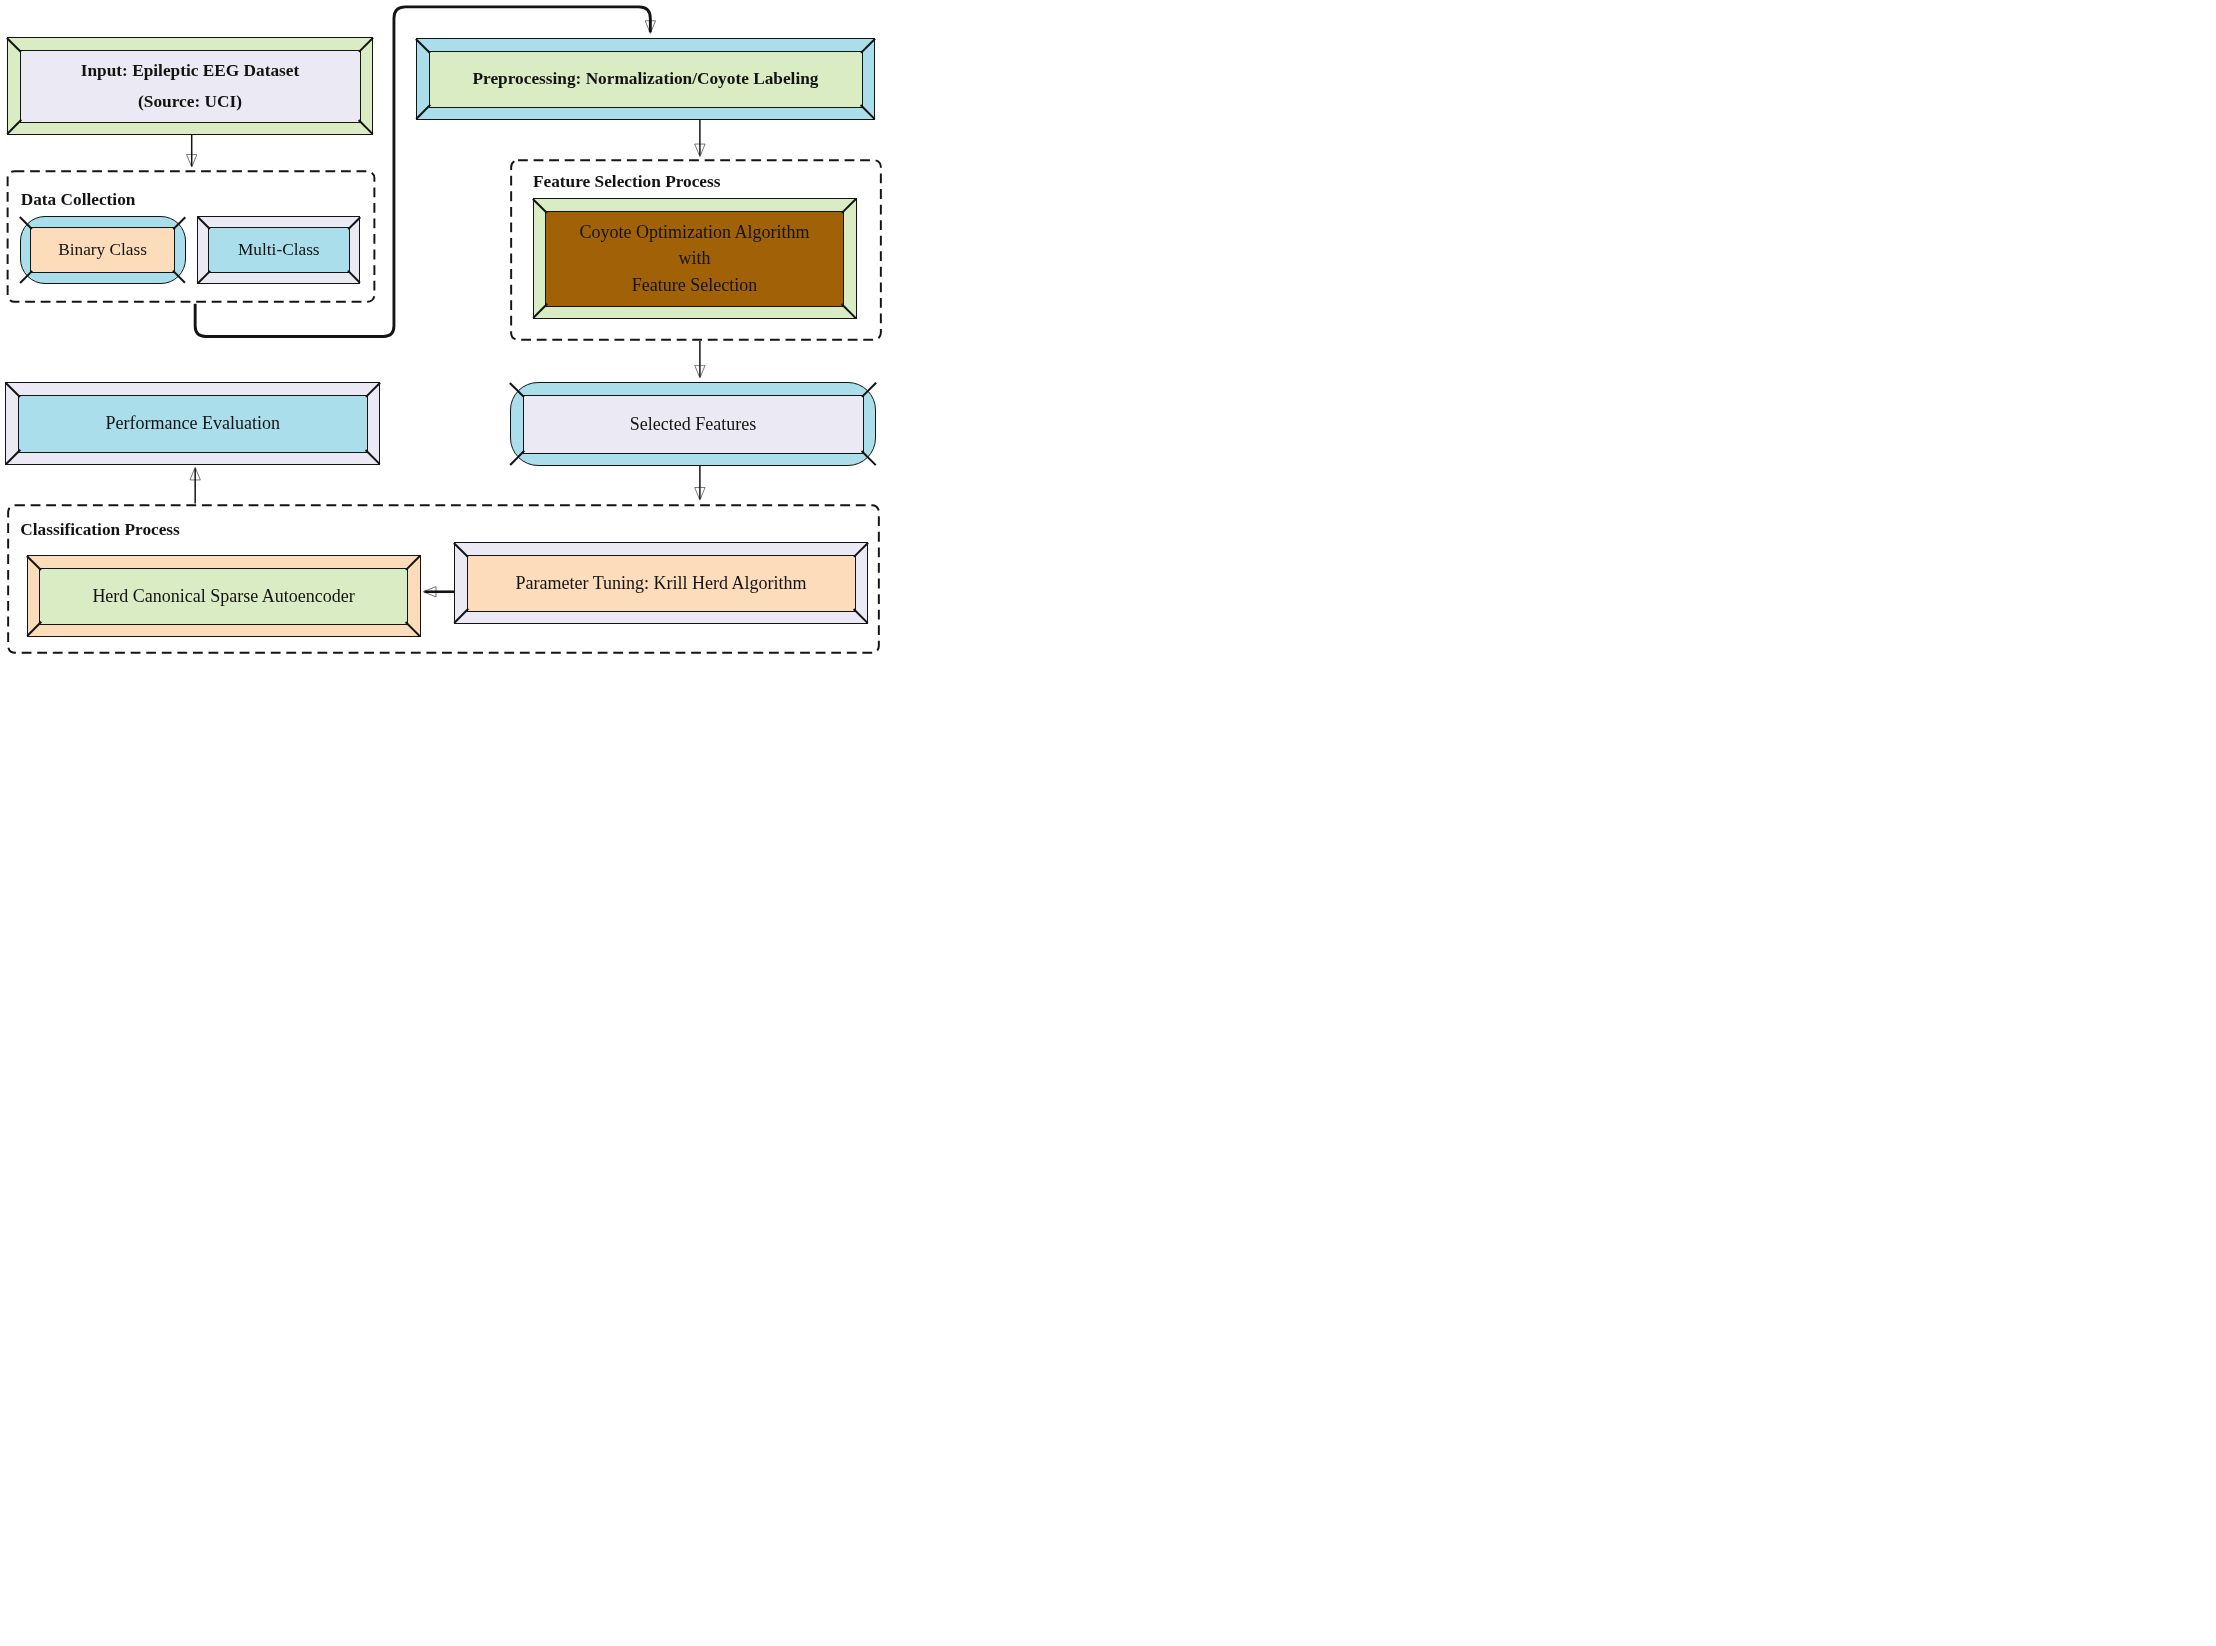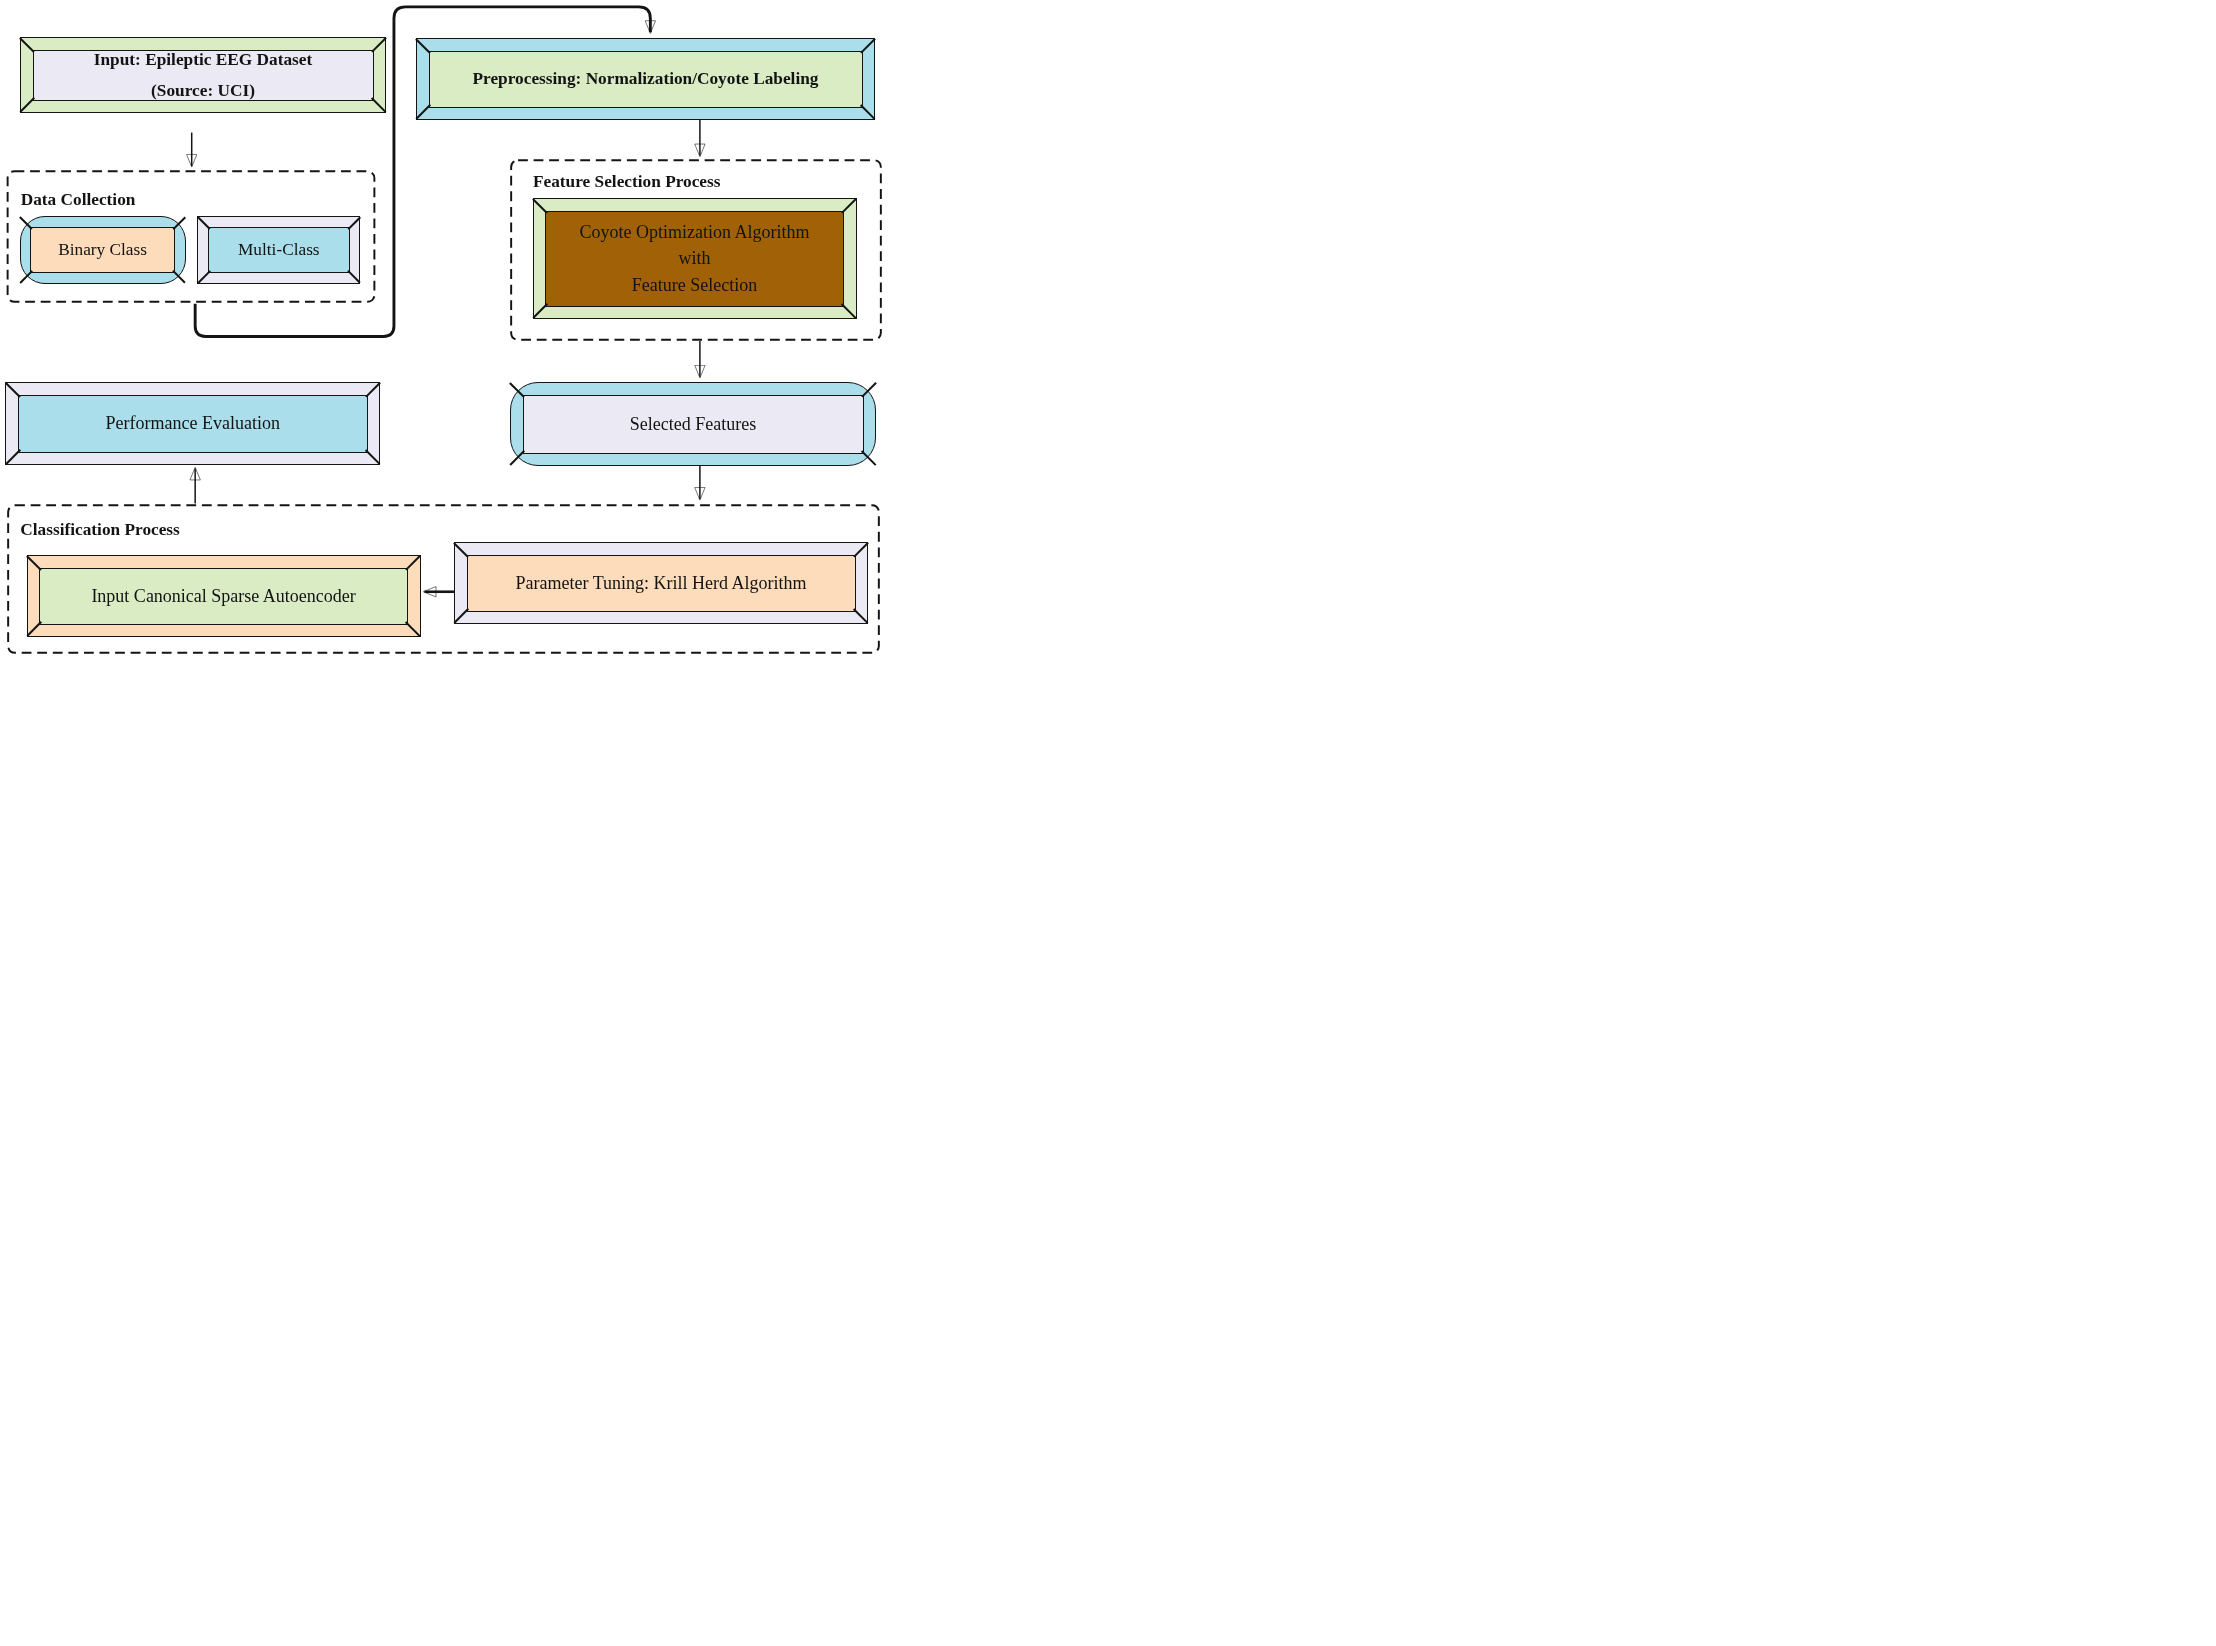--- a/index.html
+++ b/index.html
@@ -53,21 +53,21 @@
   
   .dashed{position:absolute;z-index:2;}
   .dashed svg{position:absolute;left:0;top:0;}
   .group-title{
     position:absolute;
     font-weight:bold;font-size:17.3px;
     white-space:nowrap;
   }
 
   
-  #b-input        {left:20px;  top:37px;  width:366px; height:76px;padding-left:37px;}
+  #b-input        {left:7px;  top:37px;  width:366px; height:98px;padding-left:37px;}
   #b-preprocessing{left:416px; top:38px;  width:459px; height:82px;}
   #g-datacollection{left:6.3px; top:170px; width:370px; height:133px;}
   #b-binary       {left:13.3px;  top:46px;  width:166px; height:68px;border-radius:25px;}  
   #b-multi        {left:191px; top:46px;  width:163px; height:68px;}
   #g-featureselection{left:510px; top:159px; width:372px; height:182px;}
   #b-coyote       {left:22.5px;  top:39px;  width:324px; height:121px;}  
   #b-performance  {left:5.2px;   top:382px; width:375px; height:83px;}
   #b-selected     {left:510px; top:382px; width:366px; height:84px;}
   #g-classification{left:7px; top:504px; width:873px; height:150px;}
   #b-dcsa         {left:19.6px;  top:51px;  width:394px; height:82px;}  
@@ -193,21 +193,21 @@
       <rect x="2" y="2" width="1510" height="256" rx="12" fill="none" stroke="#141414" stroke-width="3.4" stroke-dasharray="17 10"></rect>
     </svg>
     <div class="group-title">Classification Process</div>
 
     <div class="box3d" id="b-dcsa" style="background-color: rgb(252, 220, 186);">
       <span class="miter tl"></span>
       <span class="miter tr"></span>
       <span class="miter bl"></span>
       <span class="miter br"></span>
       <div class="inner" style="background-color: rgb(217, 236, 195);">
-        <div class="txt fs31">Input Canonical Sparse Autoencoder</div>
+        <div class="txt fs31">Herd Canonical Sparse Autoencoder</div>
       </div>
     </div>
 
     <div class="box3d" id="b-paramtuning" style="background-color: rgb(235, 233, 243);">
       <span class="miter tl"></span>
       <span class="miter tr"></span>
       <span class="miter bl"></span>
       <span class="miter br"></span>
       <div class="inner" style="background-color: rgb(252, 220, 186);">
         <div class="txt fs31">Parameter Tuning: Krill Herd Algorithm</div>

